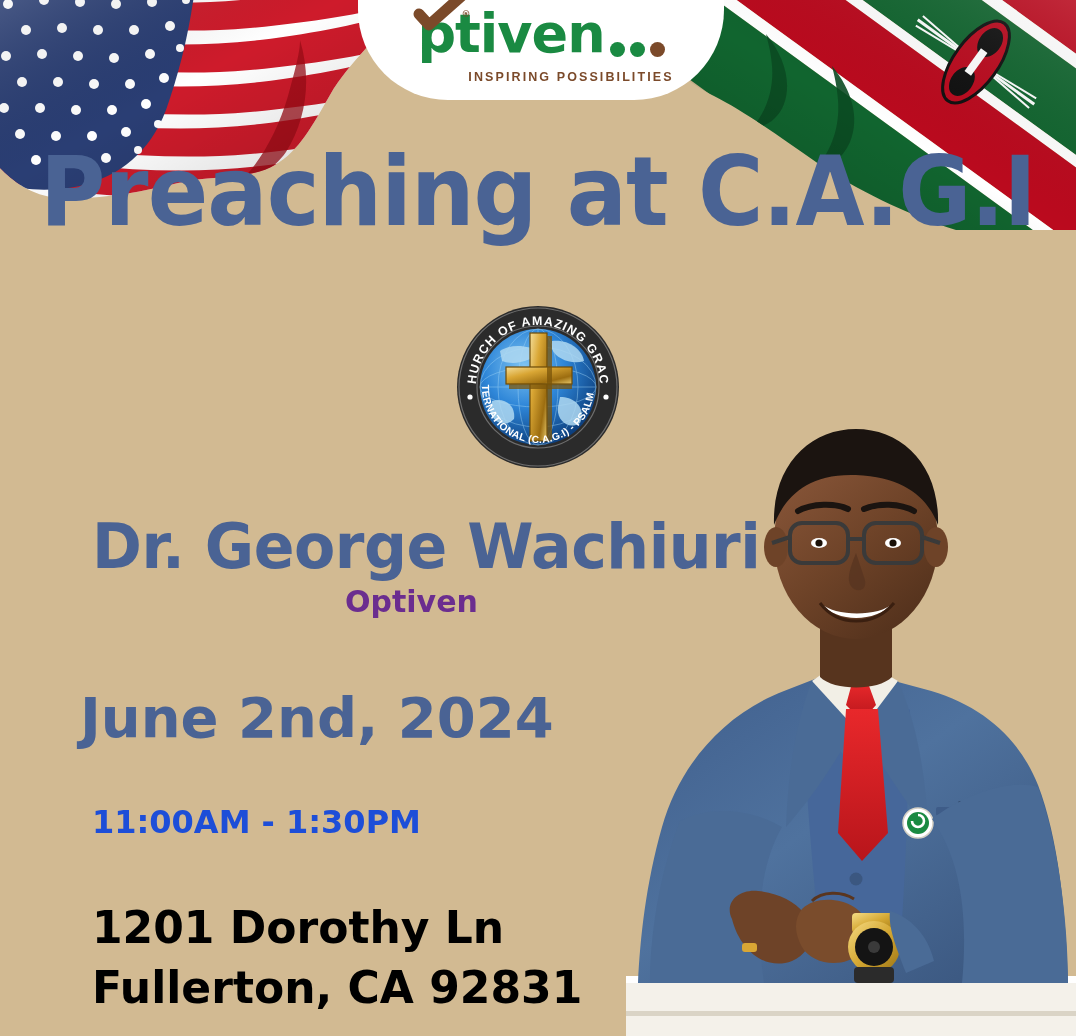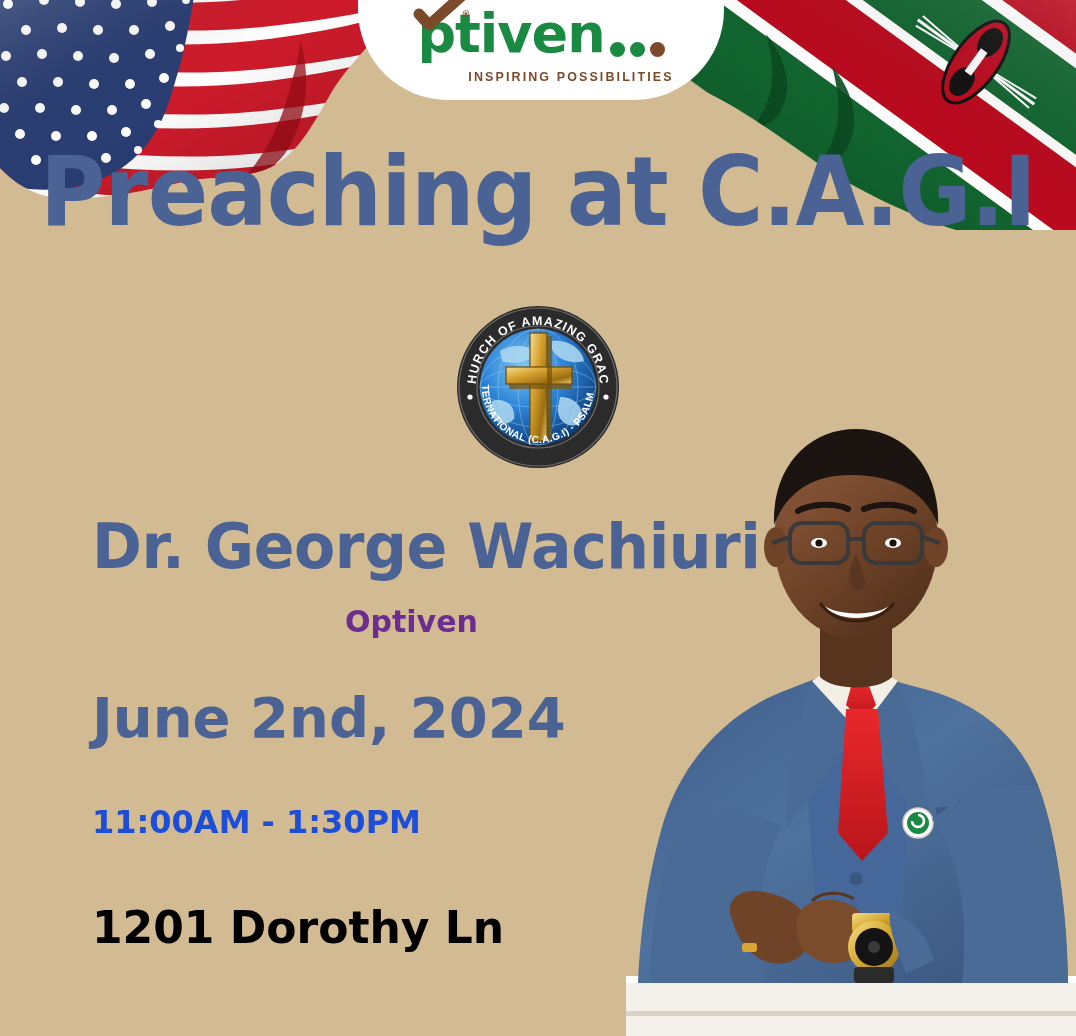--- a/index.html
+++ b/index.html
@@ -129,27 +129,26 @@
   #speaker-company {
     position: absolute;
     left: 345px;
     top: 585px;
     font-family: "DejaVu Sans", sans-serif;
     font-weight: bold;
     font-size: 30px;
     line-height: 34px;
     color: #6B2D8F;
     z-index: 5;
-    margin-top: 20px;
   }
 
   
   #event-date {
     position: absolute;
-    left: 92px;
+    left: 80px;
     top: 687px;
     font-family: "DejaVu Sans", sans-serif;
     font-weight: bold;
     font-size: 56px;
     line-height: 62px;
     color: #4A6394;
     z-index: 5;
   }
   #event-time {
     position: absolute;
@@ -500,15 +499,16 @@
     </svg>
   </div>
 
   <div id="speaker-name">Dr. George Wachiuri</div>
   <div id="speaker-company">Optiven</div>
 
   <div id="event-date">June 2nd, 2024</div>
   <div id="event-time">11:00AM - 1:30PM</div>
   <div id="event-address">
     <div>1201 Dorothy Ln</div>
+    <div>Fullerton, CA 92831</div>
   </div>
 
 </div>
 
 </body></html>

